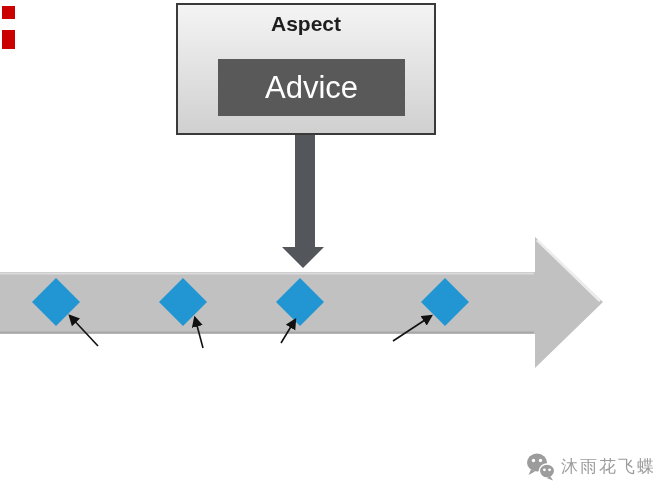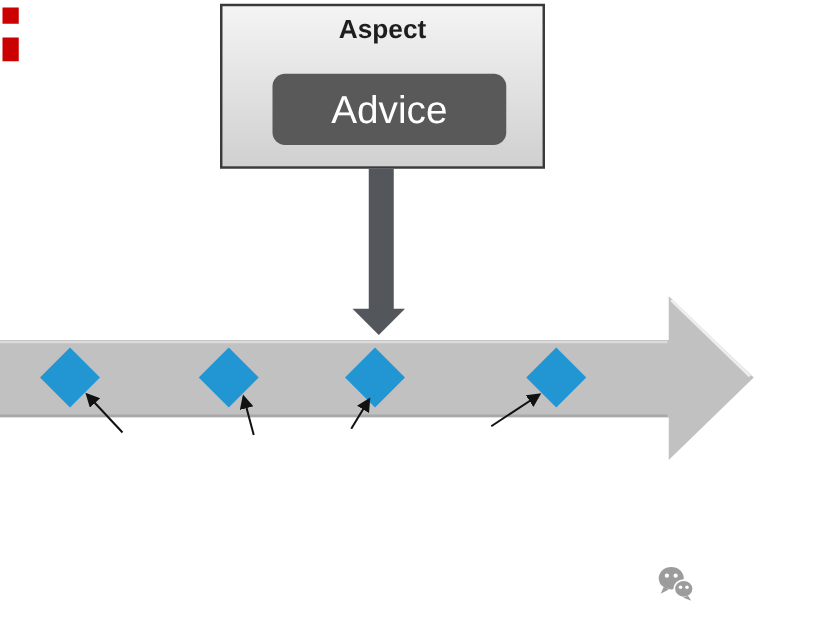--- a/index.html
+++ b/index.html
@@ -29,21 +29,21 @@
     position: absolute; top: 6px; left: 0; width: 100%;
     text-align: center;
     font-size: 21px; line-height: 26px;
     color: #1e1e1e;
     font-weight: bold;
   }
   .advice-btn {
     position: absolute; left: 40px; top: 54px;
     width: 187px; height: 57px;
     background: #595959;
-    border-radius: 10px;
+    border-radius: 0;
     color: #ffffff; font-size: 31px;
     display: flex; align-items: center; justify-content: center;
   }
 
   
   svg.flow-layer { position: absolute; left: 0; top: 0; }
 
   
   .watermark {
     position: absolute; left: 525px; top: 451px; height: 30px;
@@ -95,15 +95,16 @@
     <svg width="31" height="29" viewBox="0 0 31 29">
       <ellipse cx="12" cy="10.5" rx="10" ry="9" fill="#9c9c9c"></ellipse>
       <path d="M6,17.5 L3.5,23 L10,19.5 Z" fill="#9c9c9c"></path>
       <circle cx="8.5" cy="8.5" r="1.7" fill="#ffffff"></circle>
       <circle cx="15.5" cy="8.5" r="1.7" fill="#ffffff"></circle>
       <ellipse cx="22" cy="19" rx="7.6" ry="7" fill="#9c9c9c" stroke="#ffffff" stroke-width="1.4"></ellipse>
       <path d="M25.5,24.5 L28,28.5 L21.5,26 Z" fill="#9c9c9c"></path>
       <circle cx="19.4" cy="17.8" r="1.4" fill="#ffffff"></circle>
       <circle cx="24.6" cy="17.8" r="1.4" fill="#ffffff"></circle>
     </svg>
+    <span class="watermark-text">沐雨花飞蝶</span>
   </div>
 
 </div>
 
 </body></html>

